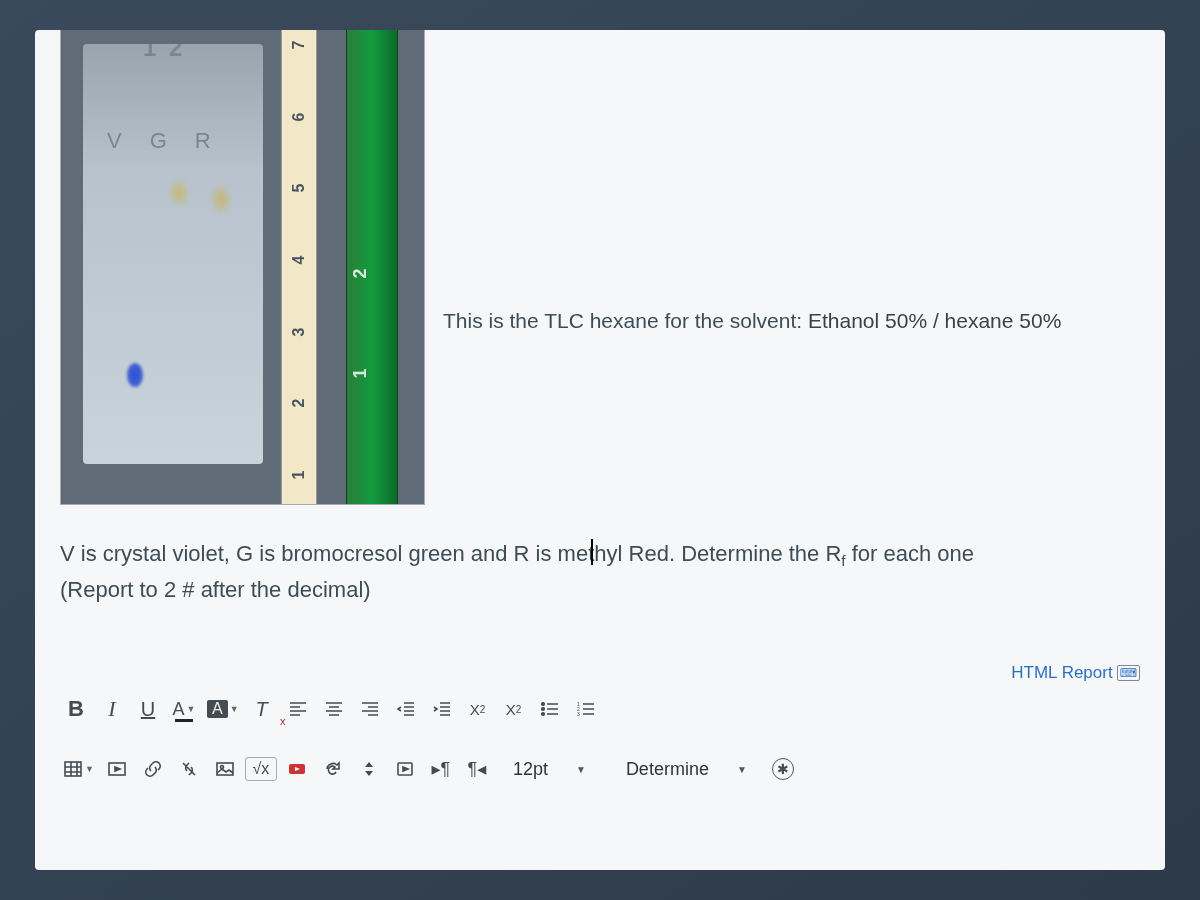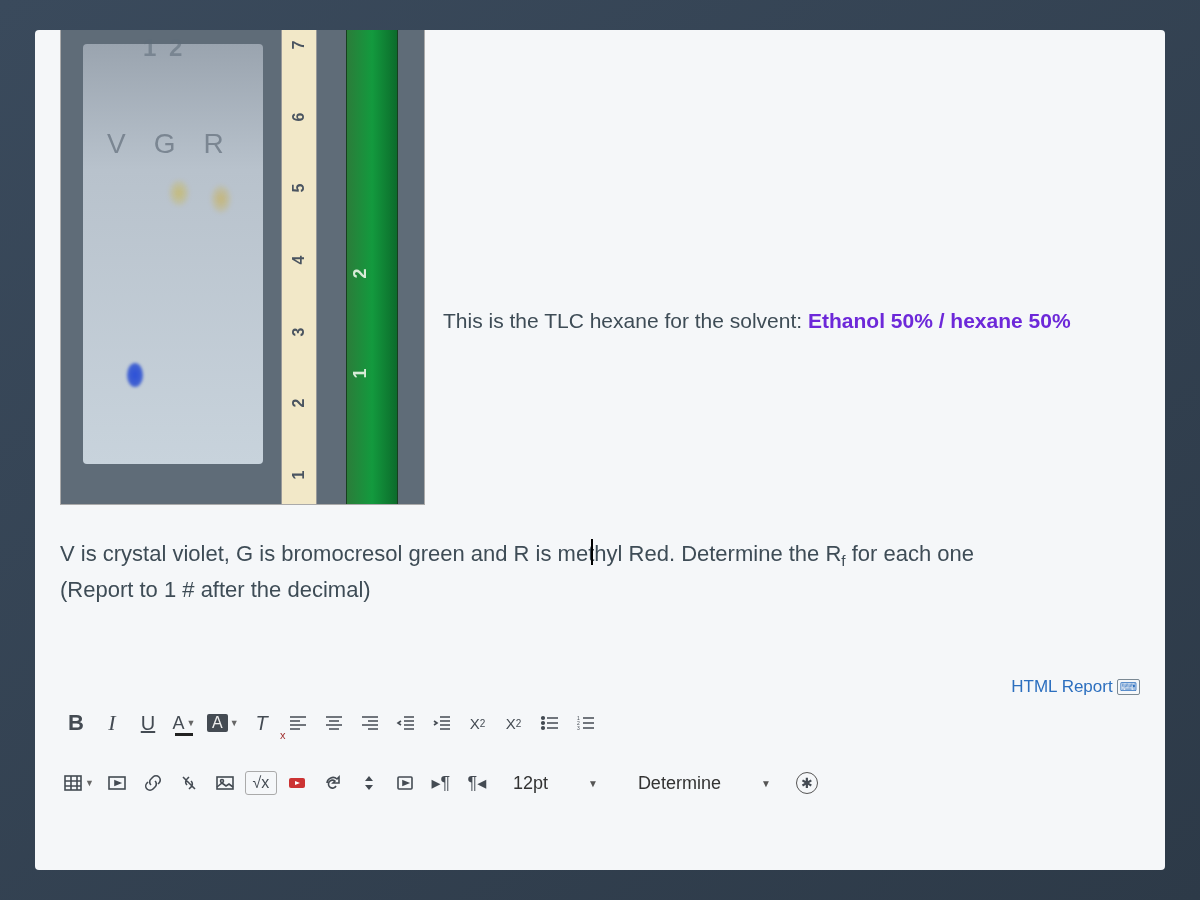--- a/index.html
+++ b/index.html
@@ -51,21 +51,21 @@
   font-weight: bold;
   font-size: 24px;
   letter-spacing: 3px;
   opacity: 0.55;
   text-align: center;
 }
 .plate-row-labels {
   position: absolute;
   top: 84px; left: 24px;
   color: #5e6a77;
-  font-size: 28px;
+  font-size: 22px;
   letter-spacing: 28px;
   font-weight: 500;
   opacity: 0.65;
 }
 .spot-blue {
   position:absolute; left:44px; top:319px;
   width:16px; height:24px; border-radius:50%;
   background: radial-gradient(ellipse, #2b4fd8 0%, #4565d0 70%, transparent 100%);
   filter: blur(1.5px);
 }
@@ -111,26 +111,26 @@
 .green-strip .gn {
   position:absolute; color:#d8ecd8; font-weight:bold; font-size:18px;
   left:8px; transform: rotate(-90deg);
 }
 .caption {
   padding-top: 275px;
   font-size: 21px;
   color: #3e4c56;
   line-height: 1.5;
 }
-.caption b { color: #6d28d9; font-weight: 700; text-align: center; }
+.caption b { color: #404040; font-weight: 400; text-align: center; }
 .question-text {
   font-size: 22px;
   color: #3e4c56;
   line-height: 1.55;
-  margin-bottom: 70px;
+  margin-bottom: 56px;
 }
 .rf-sub { font-size: 0.7em; vertical-align: sub; }
 .cursor-I {
   position: relative;
 }
 .cursor-I::after {
   content:"";
   position:absolute;
   top:-2px; left:50%;
   width:2px; height:26px;
@@ -177,21 +177,21 @@
 .tbtn.sub { font-size:15px; }
 .tbtn.sub sub { font-size:10px; }
 .tbtn.rec { color:#cc3333; font-size:14px; }
 .tbtn.sqrt { font-size:16px; border:1px solid #aaa; border-radius:3px; padding:0 3px; height:24px;}
 .fontsel, .parasel {
   height:28px;
   display:flex; align-items:center;
   font-size:18px;
   color:#333;
   padding: 0 6px;
-  gap:40px;
+  gap:28px;
 }
 .fontsel .dd, .parasel .dd { font-size:10px; color:#555; }
 .access-icon {
   width:22px; height:22px; border:1.5px solid #555; border-radius:50%;
   display:flex; align-items:center; justify-content:center;
   font-size:14px;
 }
 .spacer-sm { width:6px; }
 .spacer-md { width:20px; }
 .rowbreak { flex-basis:100%; height:0; }
@@ -228,21 +228,21 @@
       </div>
     </div>
 
     <div class="caption">
       <span>This is the TLC hexane for the solvent: </span><b>Ethanol 50% / hexane 50%</b>
     </div>
   </div>
 
   <div class="question-text">
     <span>V is crystal violet, G is bromocresol green and R is me</span><span class="cursor-I">t</span><span>hyl Red. Determine the R</span><span class="rf-sub">f</span><span> for each one</span><br>
-    <span>(Report to 1 # after the decimal)</span>
+    <span>(Report to 2 # after the decimal)</span>
   </div>
 
   <div class="html-editor-label">
     <span>HTML Report</span>
     <span class="kb-icon">⌨</span>
   </div>
 
   <div class="toolbar">
     <div class="tbtn bold">B</div>
     <div class="tbtn italic">I</div>

